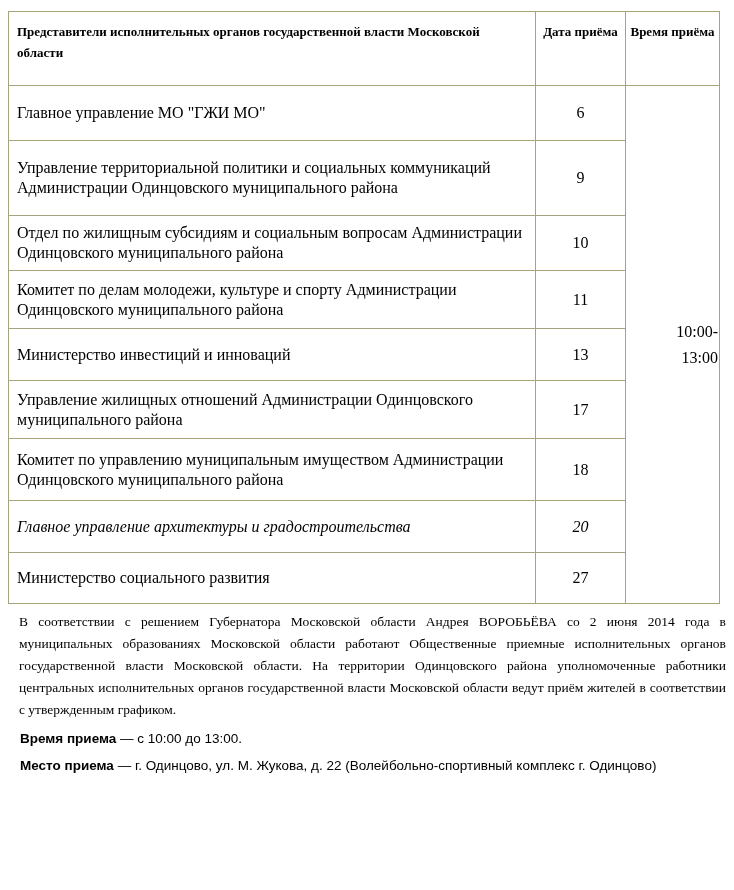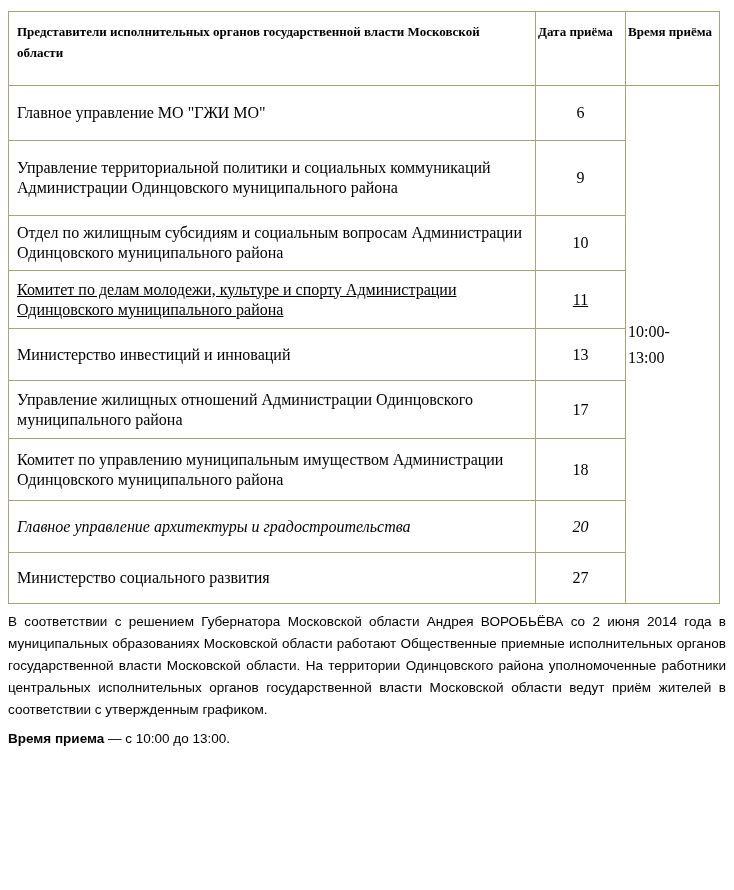--- a/index.html
+++ b/index.html
@@ -40,58 +40,58 @@
     font-family: "Liberation Serif", serif;
   }
   table.schedule th {
     font-weight: bold;
     font-size: 13px;
     vertical-align: top;
     padding: 9px 6px 0 8px;
     text-align: left;
     line-height: 21px;
   }
-  table.schedule th.center { text-align: left; padding-left: 2px; padding-right: 2px; }
+  table.schedule th.center { text-align: center; padding-left: 2px; padding-right: 2px; }
   td.name-cell {
     vertical-align: middle;
     padding: 3px 4px 3px 8px;
     line-height: 20px;
   }
   td.date-cell {
     vertical-align: middle;
     text-align: center;
   }
   td.time-cell {
     vertical-align: middle;
-    text-align: left;
+    text-align: right;
     padding-left: 2px;
     line-height: 26px;
   }
   td.time-cell .time-wrap {
     display: inline-block;
     width: 62px;
   }
   
   .footnote {
-    margin: 7px 8px 0 8px;
-    font-family: Liberation Sans, sans-serif;
+    margin: 7px 8px 0 19px;
+    font-family: Liberation Serif, serif;
     font-size: 13.5px;
     line-height: 22px;
     text-align: justify;
   }
   .contacts {
     margin: 9px 8px 0 8px;
     font-family: "Liberation Sans", sans-serif;
     font-size: 13.5px;
   }
   .contact-line {
     line-height: 18px;
     margin-bottom: 9px;
   }
-  .contact-line b { font-weight: bold; }
+  .contact-line b { font-weight: bold; margin-left: 12px; }
 </style>
 </head>
 <body>
 
 <div class="title">
 </div>
 
 <table class="schedule">
   <colgroup>
       <col class="c1">
@@ -110,21 +110,21 @@
     <td class="time-cell" rowspan="9"><span class="time-wrap">10:00-13:00</span></td>
   </tr>
   <tr style="height:75px;">
     <td class="name-cell">Управление территориальной политики и социальных коммуникаций Администрации Одинцовского муниципального района</td>
     <td class="date-cell">9</td>
   </tr>
   <tr style="height:55px;">
     <td class="name-cell">Отдел по жилищным субсидиям и социальным вопросам Администрации Одинцовского муниципального района</td>
     <td class="date-cell">10</td>
   </tr>
-  <tr style="height:58px;text-decoration:underline;">
+  <tr style="height:58px;">
     <td class="name-cell">Комитет по делам молодежи, культуре и спорту Администрации Одинцовского муниципального района</td>
     <td class="date-cell">11</td>
   </tr>
   <tr style="height:52px;">
     <td class="name-cell">Министерство инвестиций и инноваций</td>
     <td class="date-cell">13</td>
   </tr>
   <tr style="height:58px;">
     <td class="name-cell">Управление жилищных отношений Администрации Одинцовского муниципального района</td>
     <td class="date-cell">17</td>
@@ -144,13 +144,17 @@
 </tbody>
   </table>
 
 <div class="footnote">В соответствии с решением Губернатора Московской области Андрея ВОРОБЬЁВА со 2 июня 2014 года в муниципальных образованиях Московской области работают Общественные приемные исполнительных органов государственной власти Московской области. На территории Одинцовского района уполномоченные работники центральных исполнительных органов государственной власти Московской области ведут приём жителей  в соответствии с утвержденным  графиком.</div>
 
 <div class="contacts">
   <div class="contact-line">
     <b>Время приема</b>
     <span>— с 10:00 до 13:00.</span>
   </div>
+  <div class="contact-line">
+    <b>Место приема</b>
+    <span>— г. Одинцово, ул. М. Жукова, д. 22 (Волейбольно-спортивный комплекс г. Одинцово)</span>
+  </div>
 </div>
 
 </body></html>

